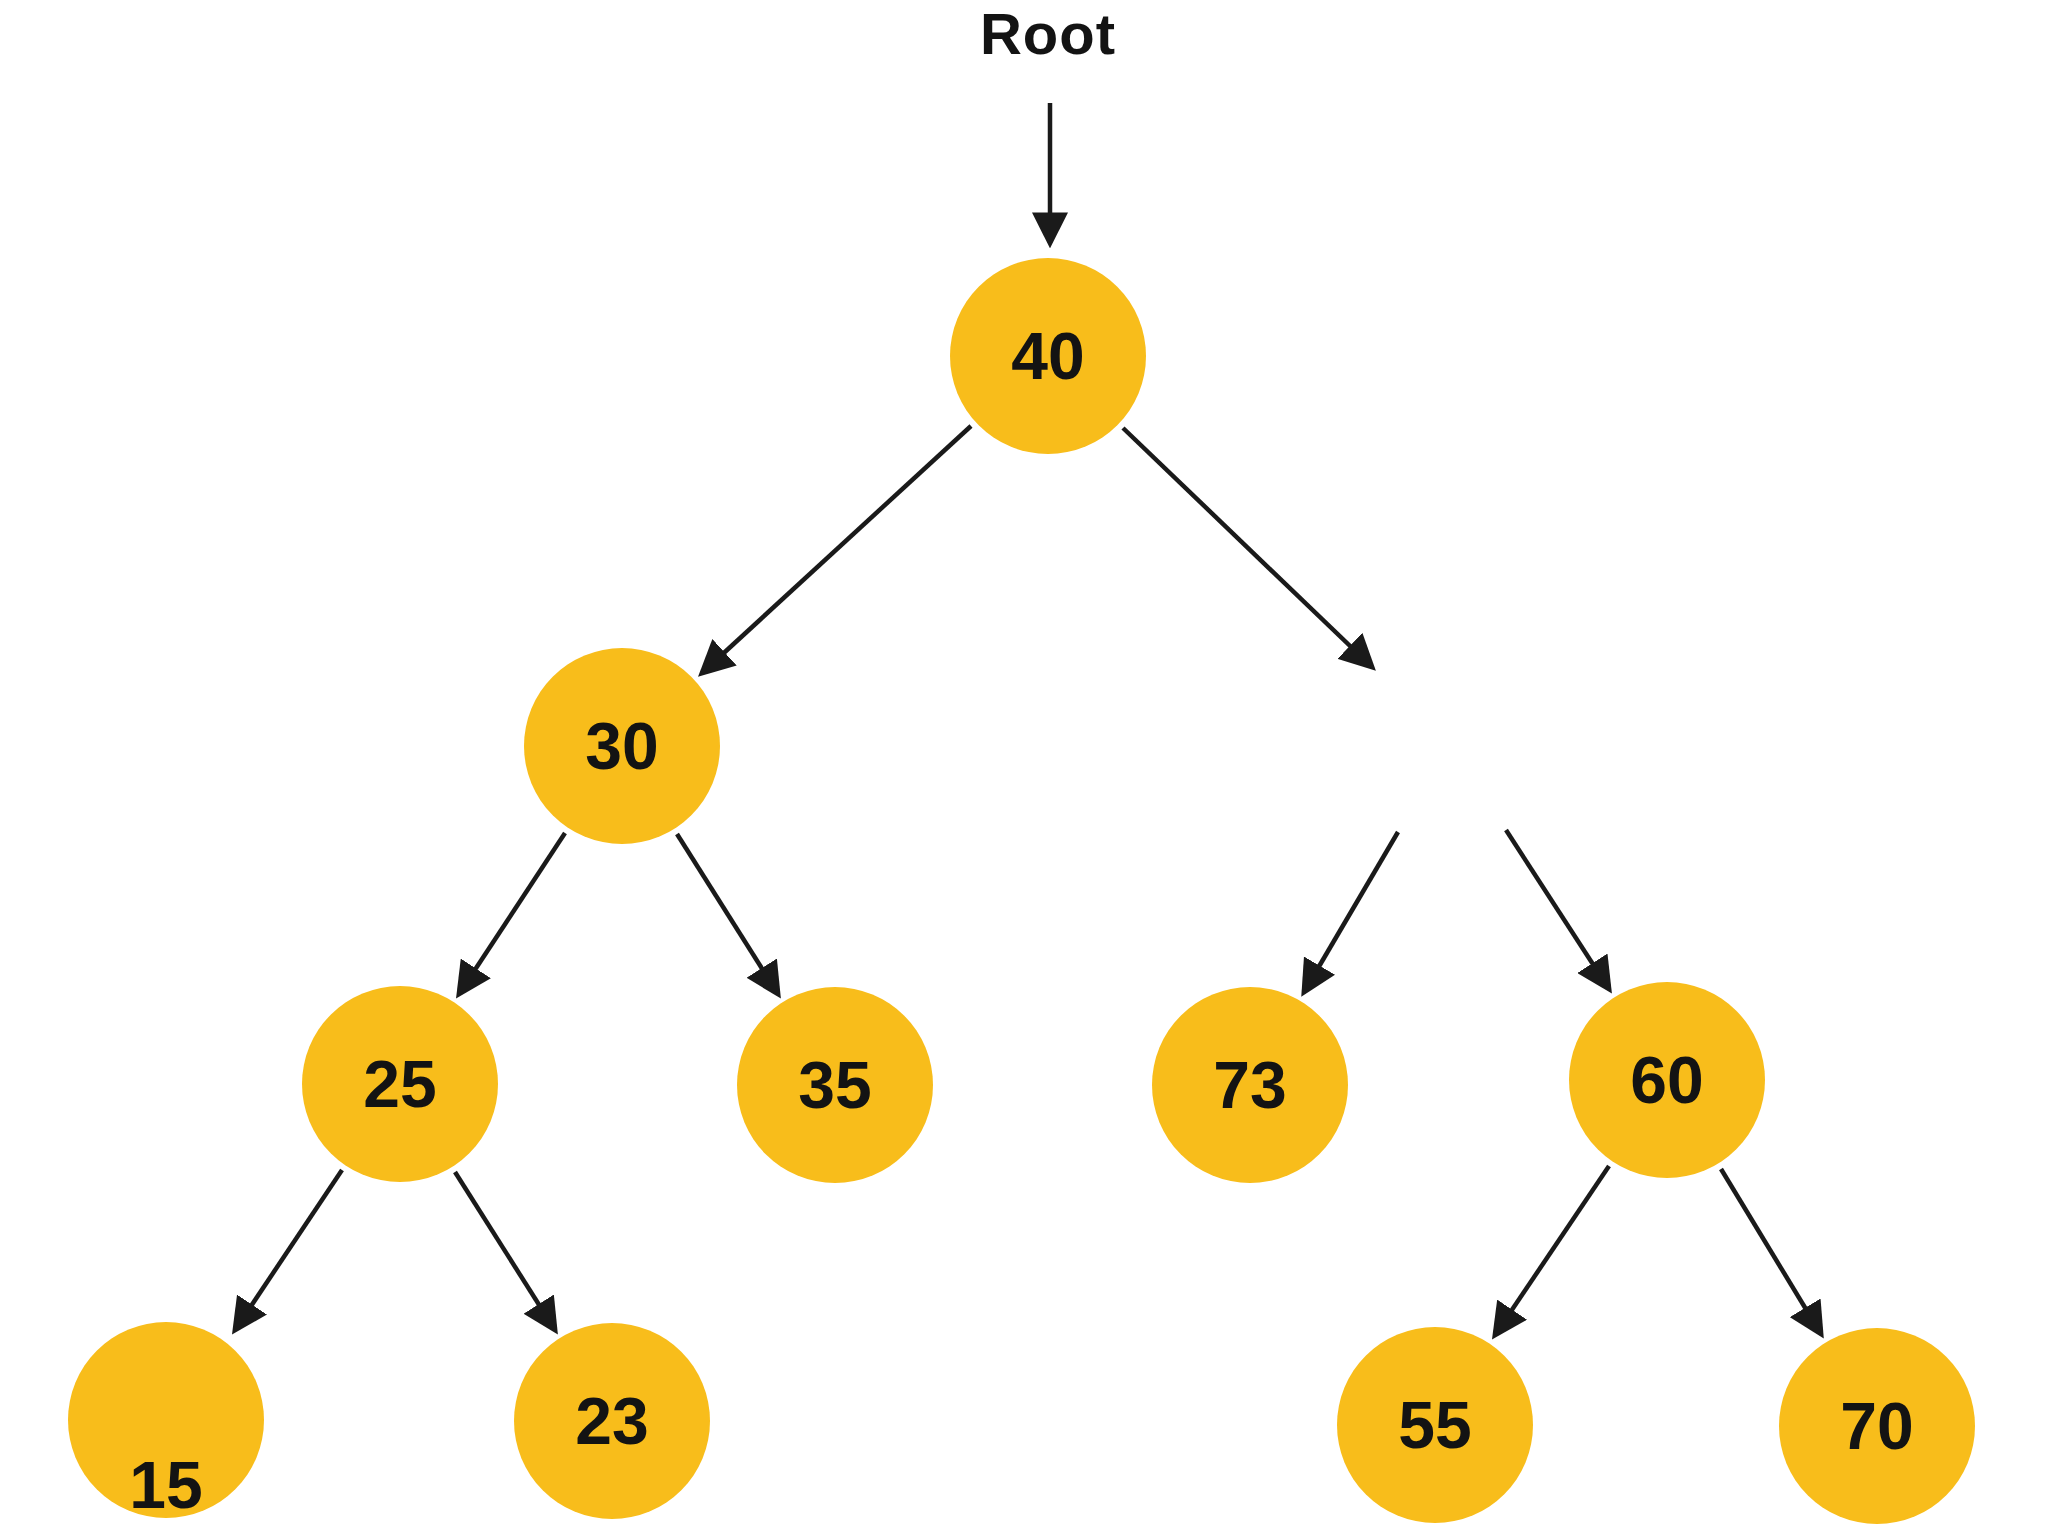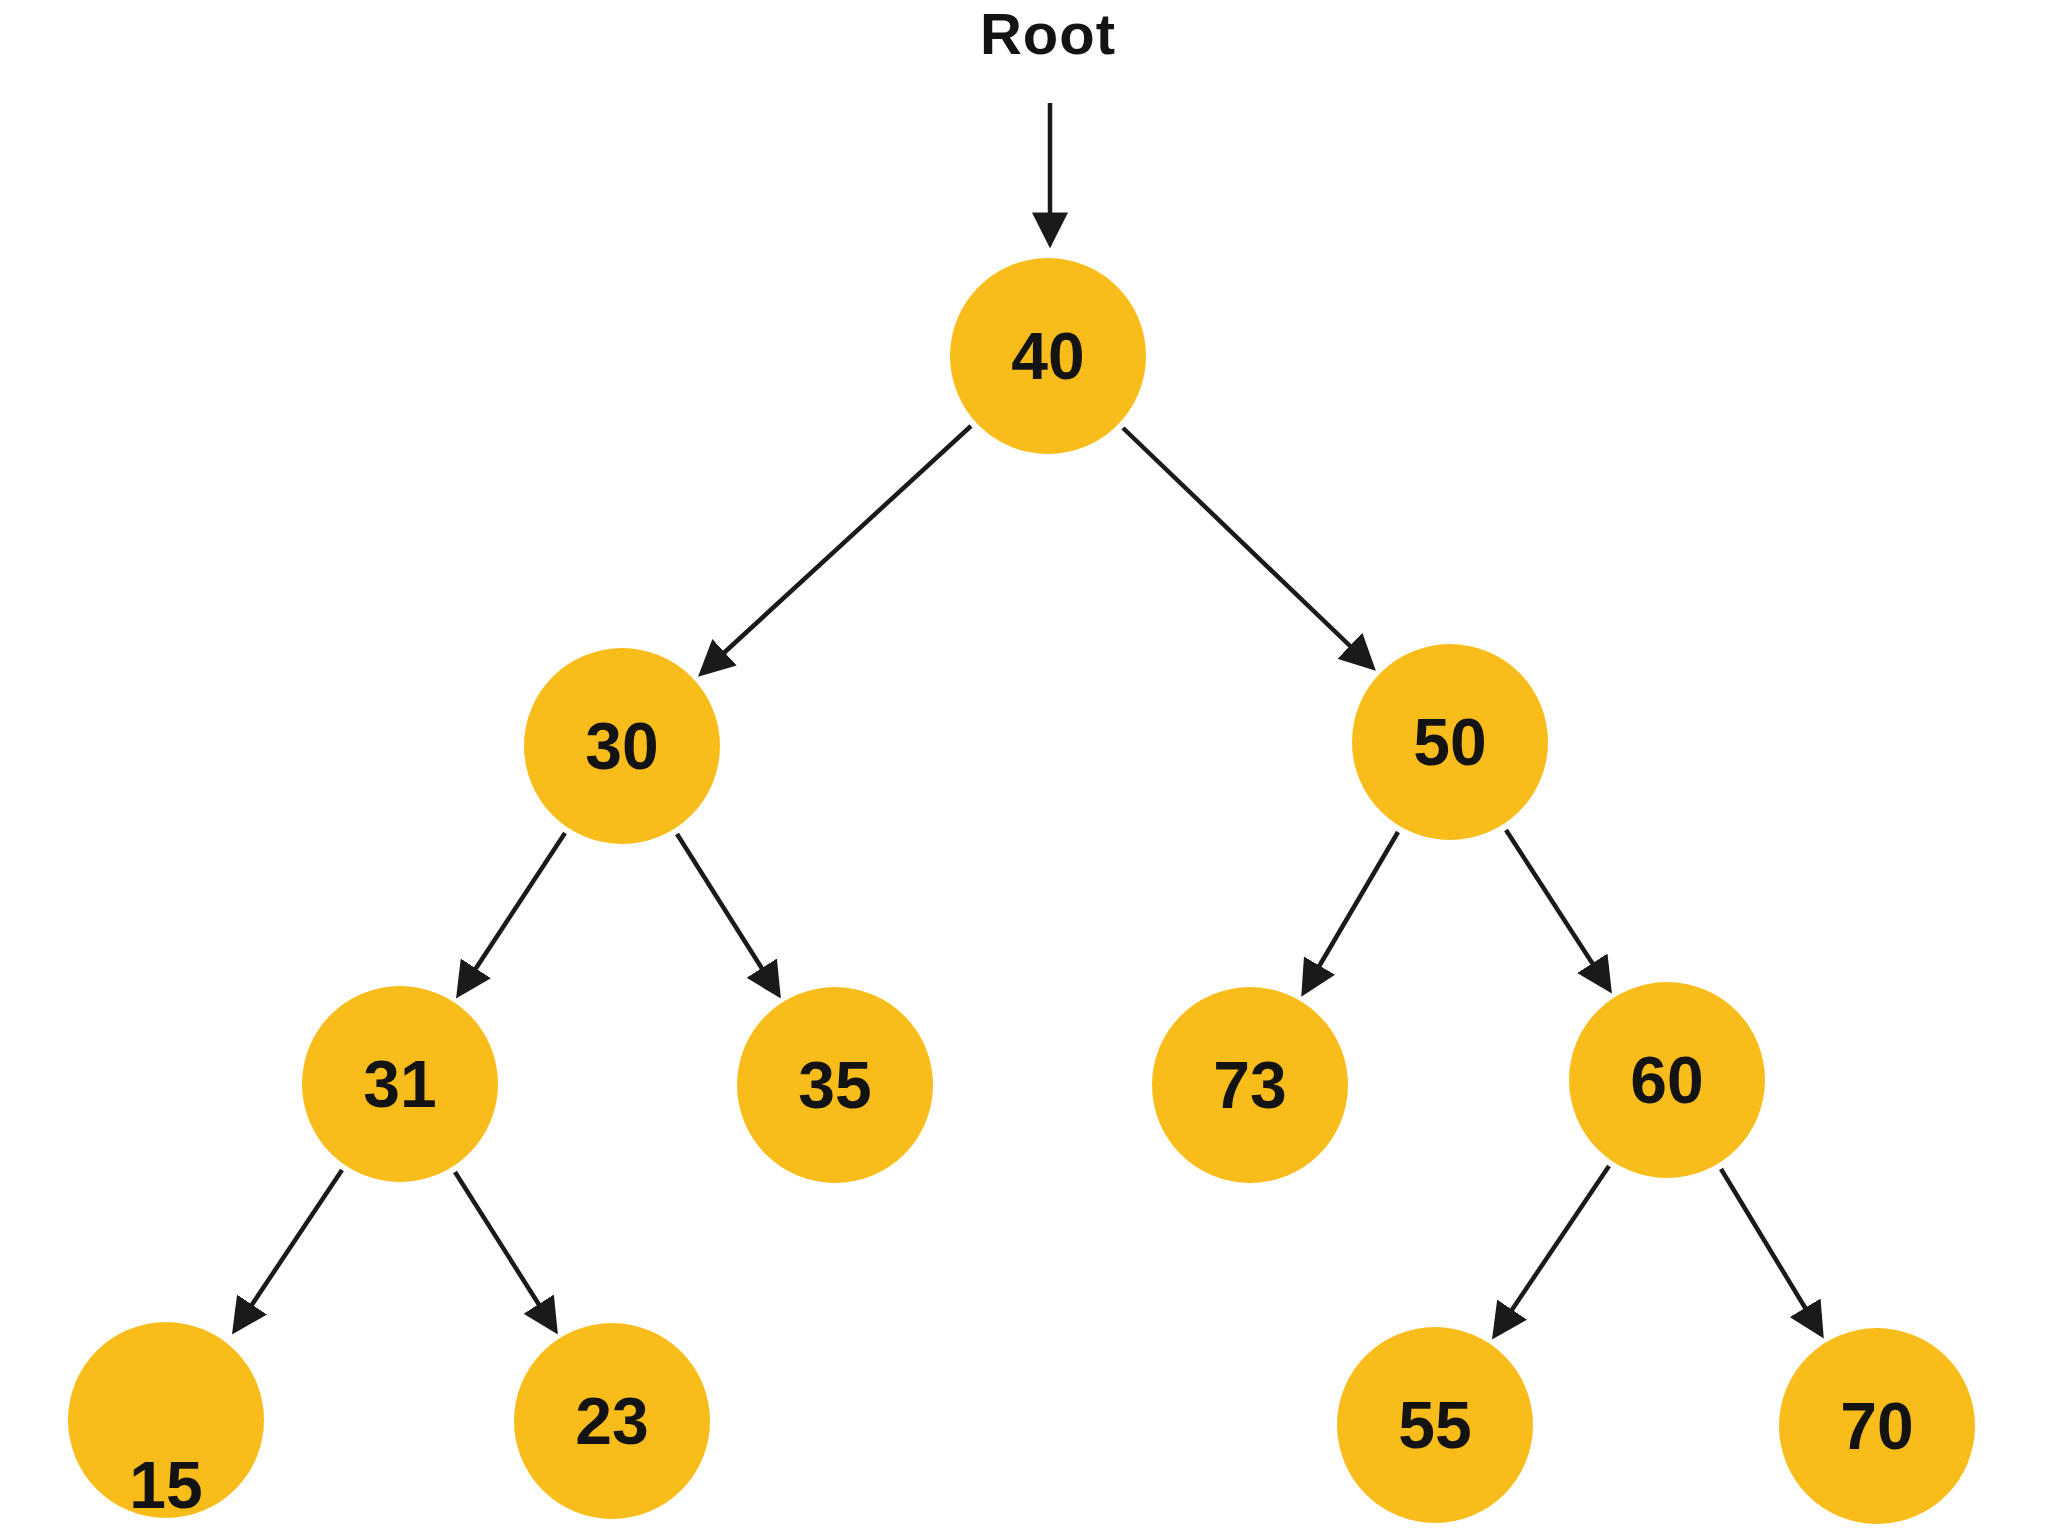--- a/index.html
+++ b/index.html
@@ -80,25 +80,22 @@
   </svg>
 
   <div class="root-label">Root</div>
 
   <div class="node" style="left:1048px; top:356px;">
     <span class="node-label">40</span>
   </div>
   <div class="node" style="left:622px; top:746px;justify-content:center;">
     <span class="node-label">30</span>
   </div>
-  <div class="node" style="left:1450px; top:742px;">
-    <span class="node-label">50</span>
-  </div>
   <div class="node" style="left:400px; top:1084px;">
-    <span class="node-label">31</span>
+    <span class="node-label">25</span>
   </div>
   <div class="node" style="left:835px; top:1085px;">
     <span class="node-label">35</span>
   </div>
   <div class="node" style="left:1250px; top:1085px;">
     <span class="node-label">73</span>
   </div>
   <div class="node" style="left:1667px; top:1080px;">
     <span class="node-label">60</span>
   </div>

